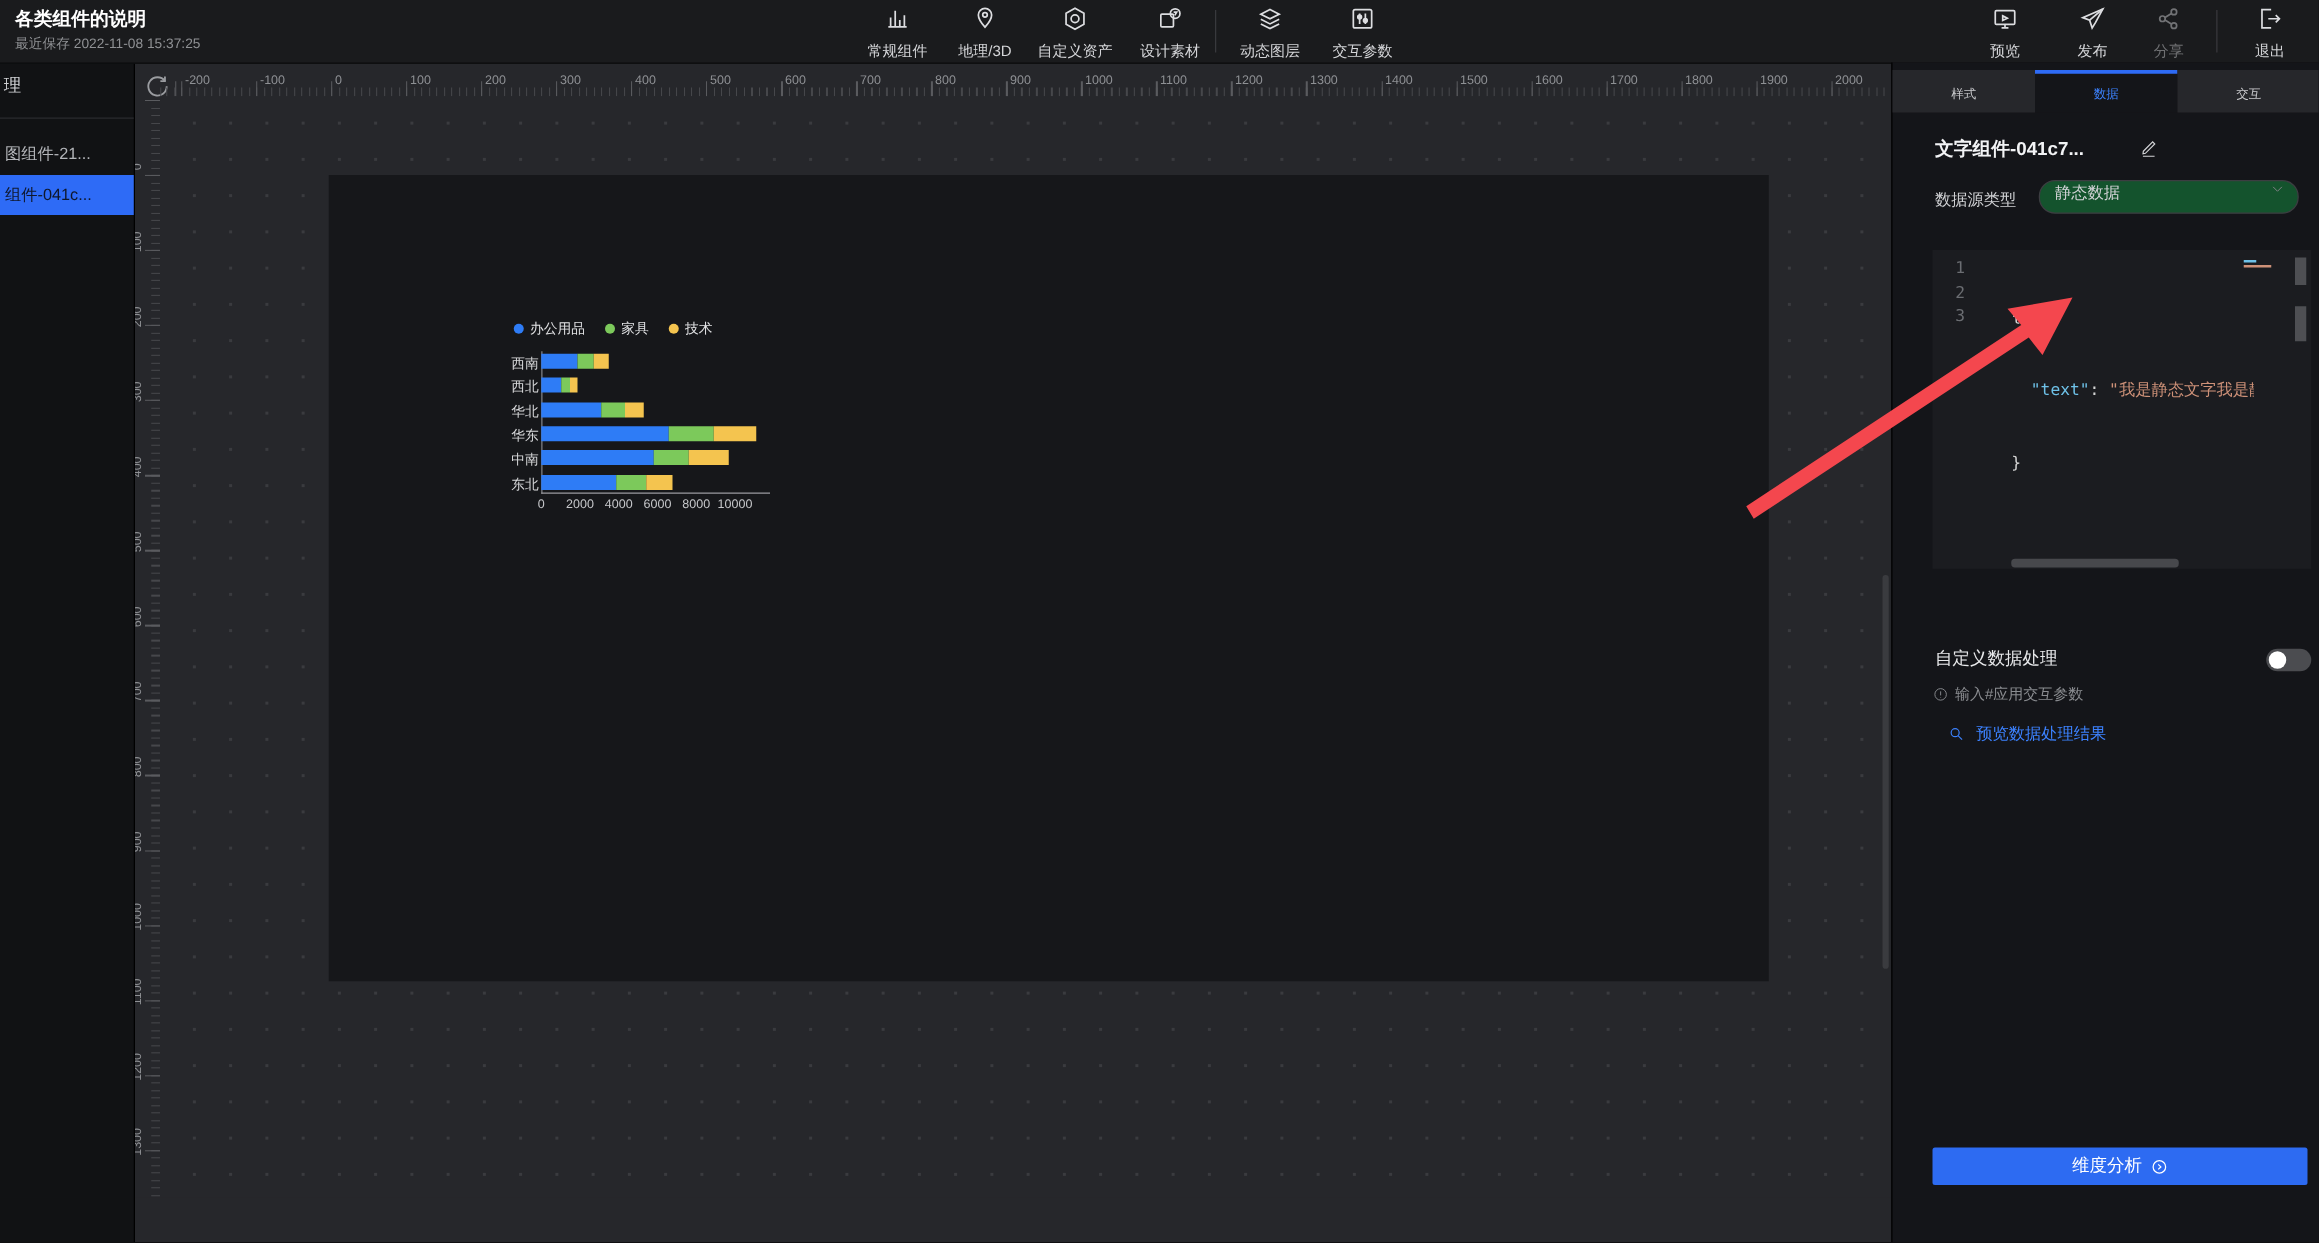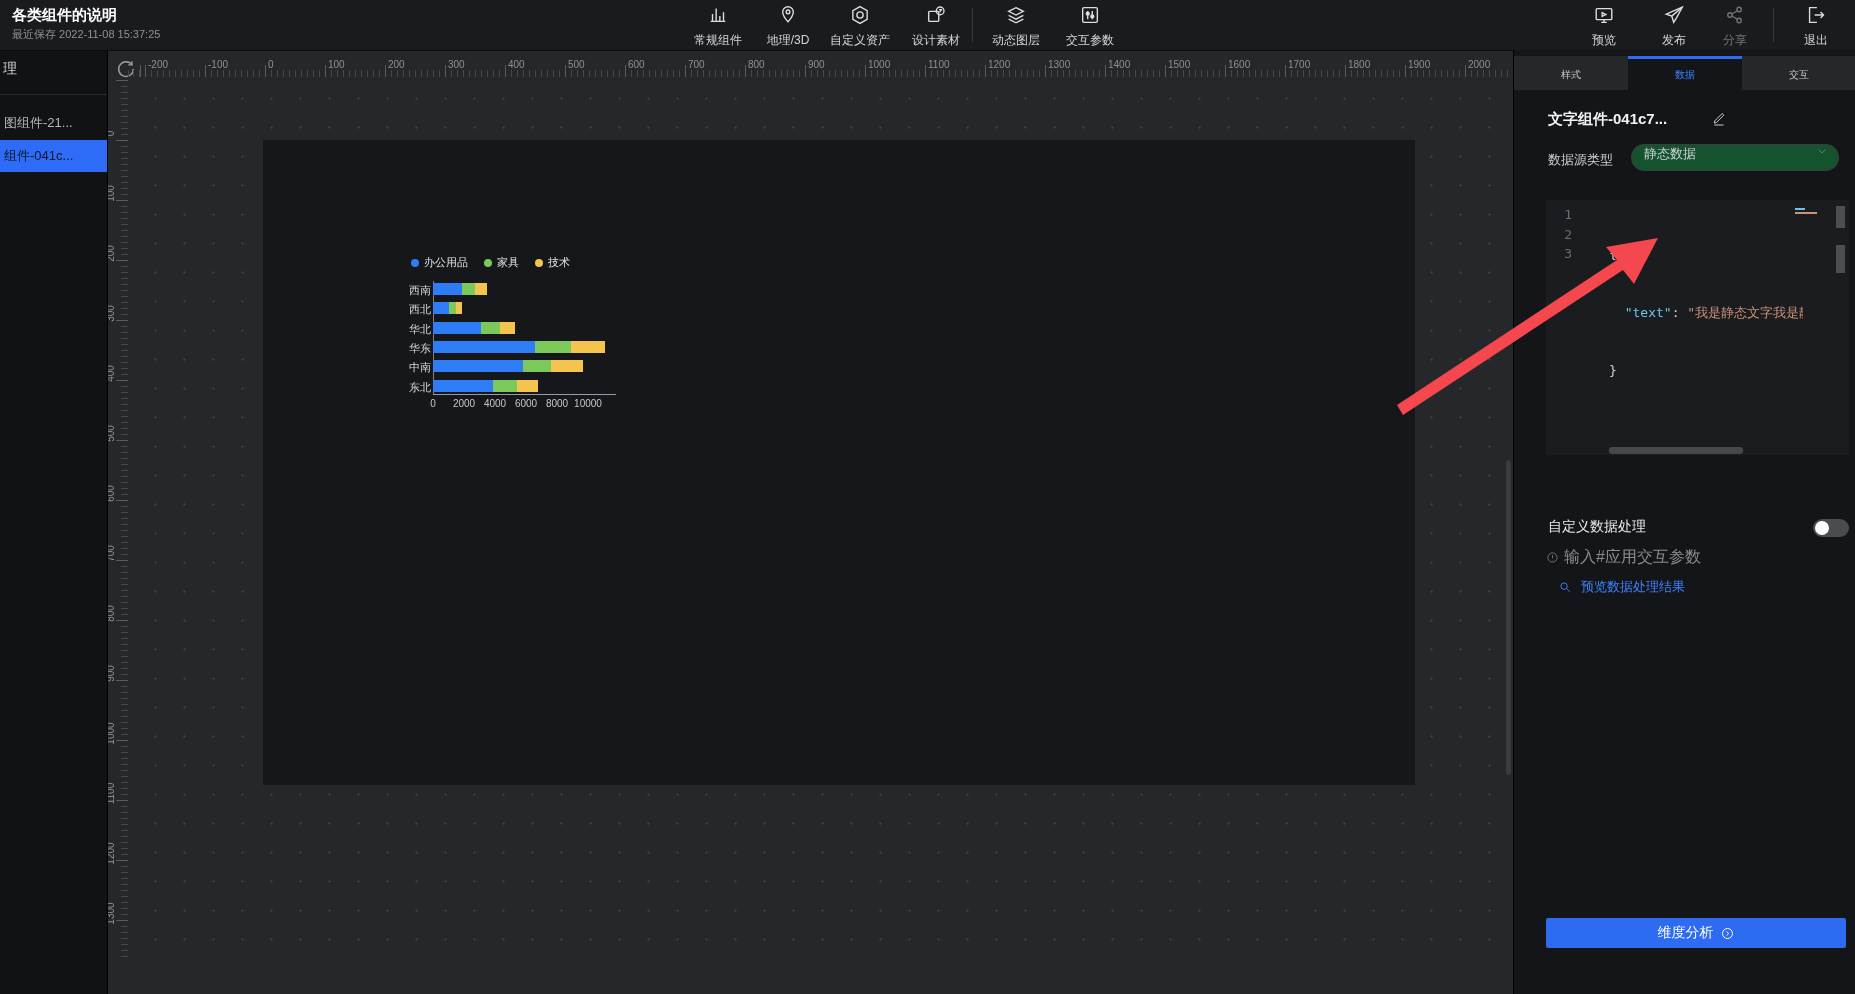--- a/index.html
+++ b/index.html
@@ -89,21 +89,21 @@
   #minimap .m2{width:22px;height:2px;background:#ce9178;}
   .ed-thumb{position:absolute;right:4px;width:9px;background:#4e4f53;}
   #ed-thumb1{top:6px;height:22px;} #ed-thumb2{top:45px;height:28px;}
   #ed-hthumb{position:absolute;left:63px;bottom:1px;width:134px;height:7px;background:#47484c;border-radius:3px;}
   #ed-strip{position:absolute;left:32px;top:405px;width:295px;height:42px;background:#2a2b30;}
   #win-edit{position:absolute;right:16px;top:7px;width:82px;height:28px;border:1px solid #2e6bf6;border-radius:2px;color:#3c82ff;
      font-size:13px;display:flex;align-items:center;justify-content:center;background:#26272b;box-sizing:border-box;cursor:pointer;}
   #custom-label{position:absolute;left:34px;top:468px;font-size:14px;color:#e8e9eb;}
   #toggle{position:absolute;left:299px;top:469px;width:36px;height:18px;border-radius:9px;background:#4b4c50;cursor:pointer;}
   #toggle .knob{position:absolute;left:2px;top:2px;width:14px;height:14px;border-radius:50%;background:#fff;}
-  #hint{position:absolute;left:32px;top:497px;font-size:16px;color:#8a8c90;display:flex;align-items:center;gap:5px;}
+  #hint{position:absolute;left:32px;top:497px;font-size:12px;color:#8a8c90;display:flex;align-items:center;gap:5px;}
   #hint svg{width:13px;height:13px;stroke:#8a8c90;fill:none;stroke-width:1.4;}
   #preview-link{position:absolute;left:44px;top:528px;font-size:13px;color:#3c82ff;display:flex;align-items:center;gap:9px;cursor:pointer;}
   #preview-link svg{width:14px;height:14px;stroke:#3c82ff;fill:none;stroke-width:1.6;}
   #analyze-btn{position:absolute;left:32px;top:868px;width:300px;height:30px;background:#2d6bf2;border-radius:2px;color:#fff;
      font-size:14px;display:flex;align-items:center;justify-content:center;gap:6px;cursor:pointer;}
   #analyze-btn svg{width:15px;height:15px;stroke:#fff;fill:none;stroke-width:1.6;}
   
   #arrow-overlay{position:absolute;left:0;top:0;width:1855px;height:994px;z-index:60;pointer-events:none;}
 </style>
 </head>

